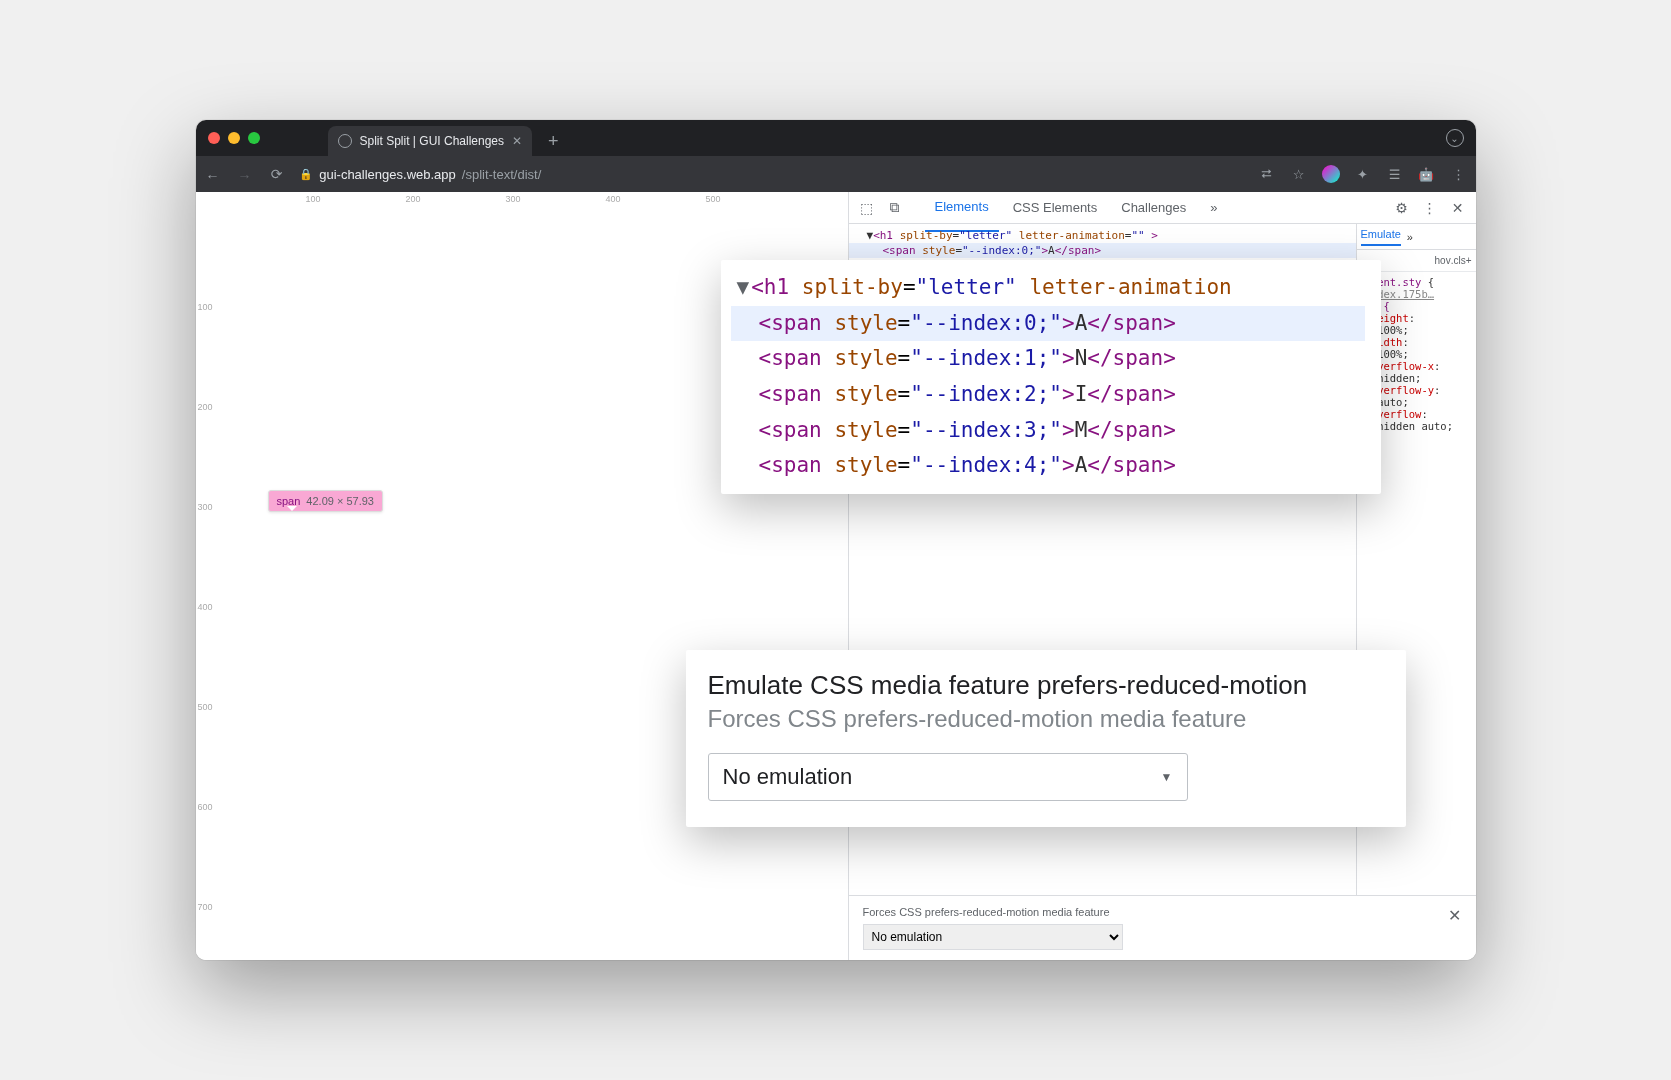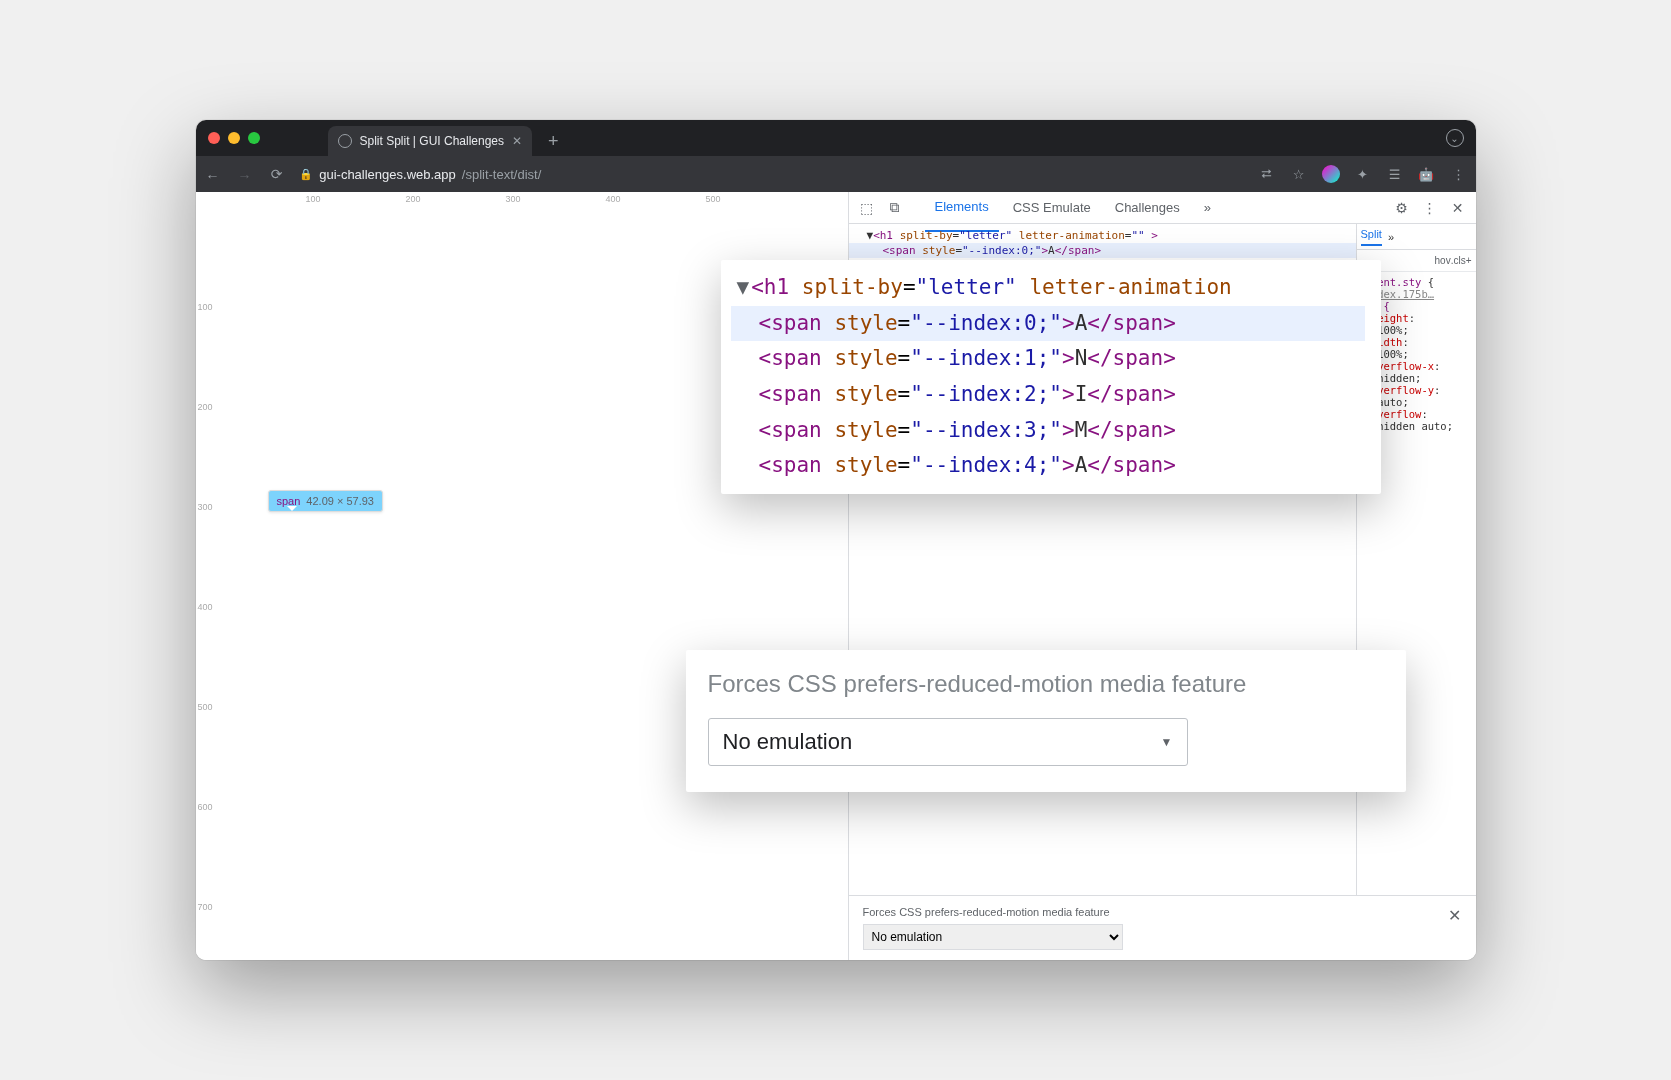--- a/index.html
+++ b/index.html
@@ -57,21 +57,21 @@
   
   .heading{
     position:absolute; left:70px; top:340px;
     font-size:42px; font-weight:200; letter-spacing:6px;
     color:#333;
   }
   .heading .hl{background:#a8c7fa}
   
   .tooltip{
     position:absolute; left:72px; top:298px;
-    background:#7dd3fc; border:1px solid #ddd; border-radius:3px;
+    background:#f9a8d4; border:1px solid #ddd; border-radius:3px;
     padding:4px 8px; font-size:11px; color:#5f6368;
     box-shadow:0 1px 3px rgba(0,0,0,0.1);
   }
   .tooltip b{color:#881280;font-weight:normal;margin-right:6px}
   .tooltip::after{content:"";position:absolute;bottom:-5px;left:18px;border:5px solid transparent;border-top-color:#fff}
   
   .devtools{
     width:628px; background:#fff; border-left:1px solid #dadce0;
     display:flex; flex-direction:column; font-size:12px; color:#333;
   }
@@ -180,21 +180,21 @@
         <b>span</b><span>42.09 × 57.93</span>
       </div>
     </div>
 
     <div class="devtools">
       <div class="dt-tabs">
         <div class="dt-ico">⬚</div>
         <div class="dt-ico">⧉</div>
         <div style="width:10px"></div>
         <div class="dt-tab active">Elements</div>
-        <div class="dt-tab">CSS Emulate</div>
+        <div class="dt-tab">CSS Elements</div>
         <div class="dt-tab">Challenges</div>
         <div class="dt-tab">»</div>
         <div style="flex:1"></div>
         <div class="dt-ico">⚙</div>
         <div class="dt-ico">⋮</div>
         <div class="dt-ico">✕</div>
       </div>
       <div class="dt-body">
         <div class="dt-dom" id="dt-dom">
             <div class="line">▼<span class="t-tag">&lt;h1</span> <span class="t-attr">split-by</span>=<span class="t-val">"letter"</span> <span class="t-attr">letter-animation</span>=<span class="t-val">""</span> <span class="t-tag">&gt;</span></div>
@@ -207,21 +207,21 @@
             <div class="line ind2"><span class="t-tag">&lt;span</span> <span class="t-attr">style</span>=<span class="t-val">"--index:6;"</span><span class="t-tag">&gt;</span><span class="t-txt">E</span><span class="t-tag">&lt;/span&gt;</span></div>
             <div class="line ind2"><span class="t-tag">&lt;span</span> <span class="t-attr">style</span>=<span class="t-val">"--index:7;"</span><span class="t-tag">&gt;</span><span class="t-txt">D</span><span class="t-tag">&lt;/span&gt;</span></div>
             <div class="line ind2"><span class="t-tag">&lt;span</span> <span class="t-attr">style</span>=<span class="t-val">"--index:8;"</span><span class="t-tag">&gt;</span><span class="t-txt"> </span><span class="t-tag">&lt;/span&gt;</span></div>
             <div class="line ind2"><span class="t-tag">&lt;span</span> <span class="t-attr">style</span>=<span class="t-val">"--index:9;"</span><span class="t-tag">&gt;</span><span class="t-txt">L</span><span class="t-tag">&lt;/span&gt;</span></div>
             <div class="line ind2"><span class="t-tag">&lt;span</span> <span class="t-attr">style</span>=<span class="t-val">"--index:10;"</span><span class="t-tag">&gt;</span><span class="t-txt">E</span><span class="t-tag">&lt;/span&gt;</span></div>
             <div class="line ind2"><span class="t-tag">&lt;span</span> <span class="t-attr">style</span>=<span class="t-val">"--index:11;"</span><span class="t-tag">&gt;</span><span class="t-txt">T</span><span class="t-tag">&lt;/span&gt;</span></div>
             <div class="line ind2"><span class="t-tag">&lt;span</span> <span class="t-attr">style</span>=<span class="t-val">"--index:12;"</span><span class="t-tag">&gt;</span><span class="t-txt">T</span><span class="t-tag">&lt;/span&gt;</span></div>
           </div>
         <div class="dt-styles">
           <div class="st-tabs">
-            <span class="active">Split</span>
+            <span class="active">Emulate</span>
             <span>»</span>
           </div>
           <div class="st-filter">
             <span>hov</span>
             <span>.cls</span>
             <span>+</span>
           </div>
           <div id="styles-body" style="padding:4px 2px;overflow:hidden">
               <div class="st-row"><span style="color:#881280">ement.sty</span> {</div>
               <div class="st-row"><span style="color:#888;text-decoration:underline">index.175b…</span></div>
@@ -243,20 +243,21 @@
   <div class="mag-dom" id="mag-dom">
       <div class="row"><span class="caret">▼</span><span class="t-tag">&lt;h1</span> <span class="t-attr">split-by</span>=<span class="t-val">"letter"</span> <span class="t-attr">letter-animation</span></div>
       <div class="row i2 sel"><span class="t-tag">&lt;span</span> <span class="t-attr">style</span>=<span class="t-val">"--index:0;"</span><span class="t-tag">&gt;</span><span class="t-txt">A</span><span class="t-tag">&lt;/span&gt;</span></div>
       <div class="row i2"><span class="t-tag">&lt;span</span> <span class="t-attr">style</span>=<span class="t-val">"--index:1;"</span><span class="t-tag">&gt;</span><span class="t-txt">N</span><span class="t-tag">&lt;/span&gt;</span></div>
       <div class="row i2"><span class="t-tag">&lt;span</span> <span class="t-attr">style</span>=<span class="t-val">"--index:2;"</span><span class="t-tag">&gt;</span><span class="t-txt">I</span><span class="t-tag">&lt;/span&gt;</span></div>
       <div class="row i2"><span class="t-tag">&lt;span</span> <span class="t-attr">style</span>=<span class="t-val">"--index:3;"</span><span class="t-tag">&gt;</span><span class="t-txt">M</span><span class="t-tag">&lt;/span&gt;</span></div>
       <div class="row i2"><span class="t-tag">&lt;span</span> <span class="t-attr">style</span>=<span class="t-val">"--index:4;"</span><span class="t-tag">&gt;</span><span class="t-txt">A</span><span class="t-tag">&lt;/span&gt;</span></div>
     </div>
 
   <div class="mag-render">
+    <div class="h1">Emulate CSS media feature prefers-reduced-motion</div>
     <div class="h2">Forces CSS prefers-reduced-motion media feature</div>
     <div class="sel">
       <span>No emulation</span>
       <span class="arr">▼</span>
     </div>
   </div>
 
 </div>
 
 </body></html>

